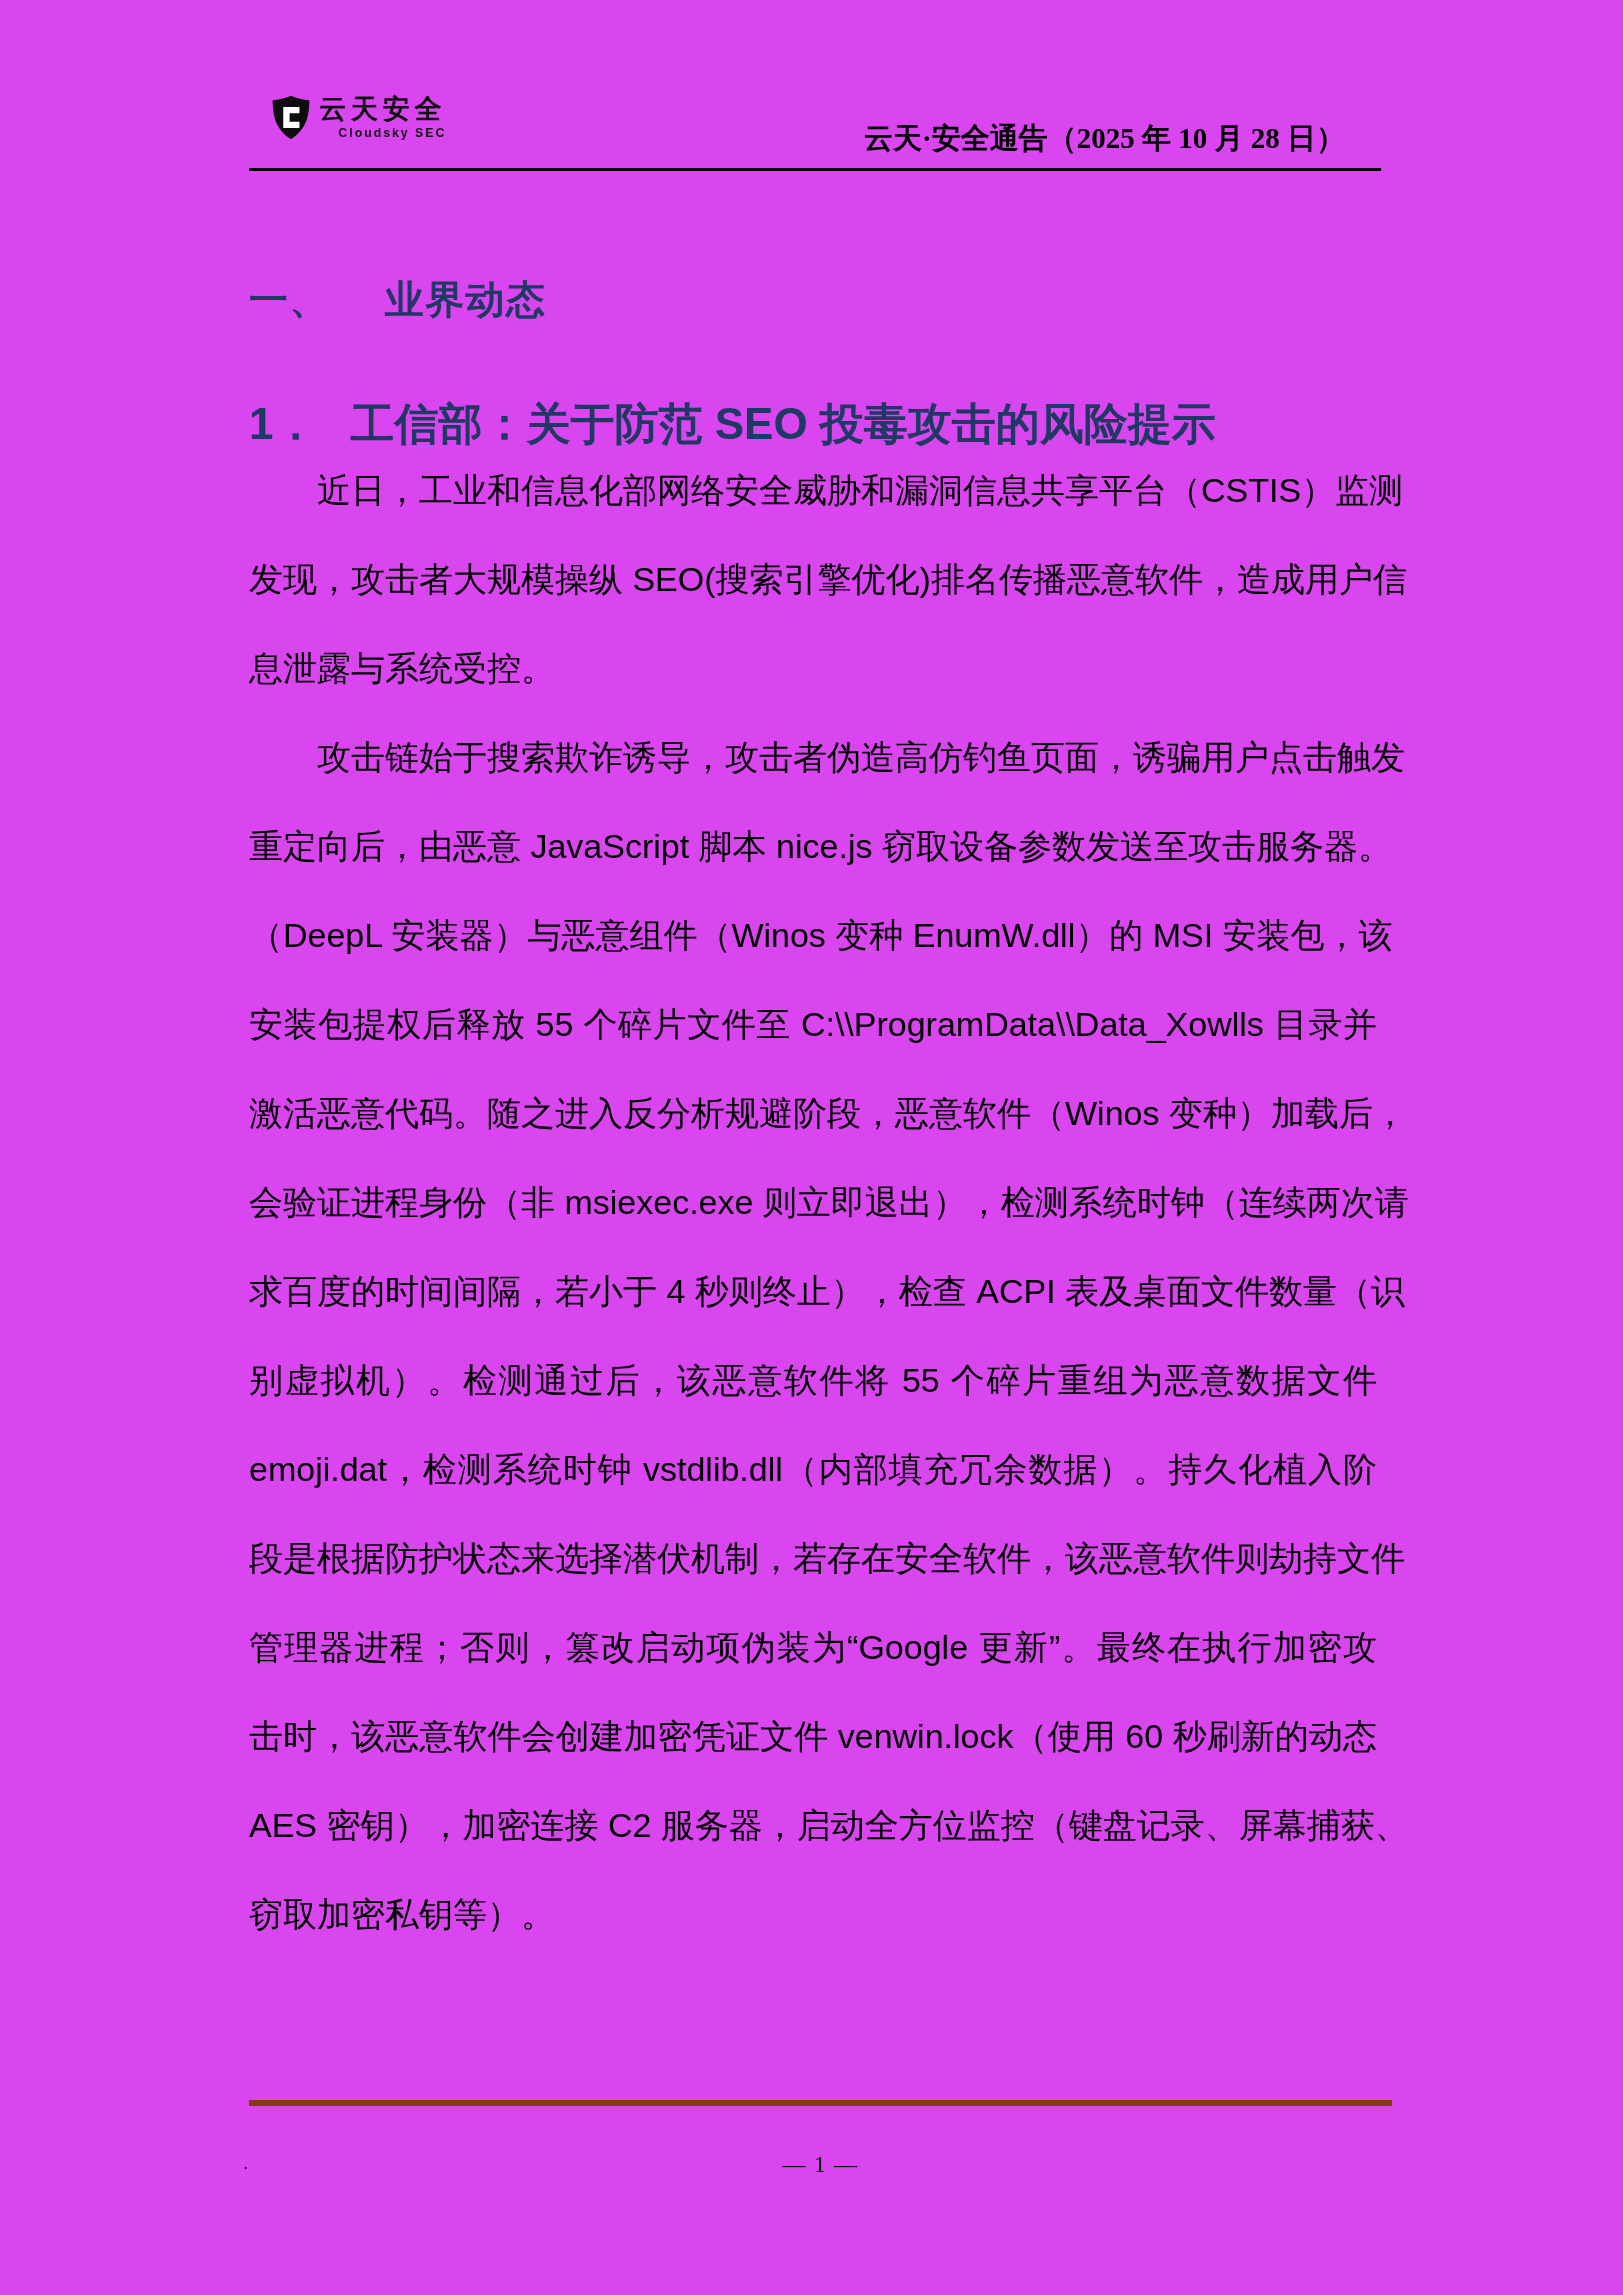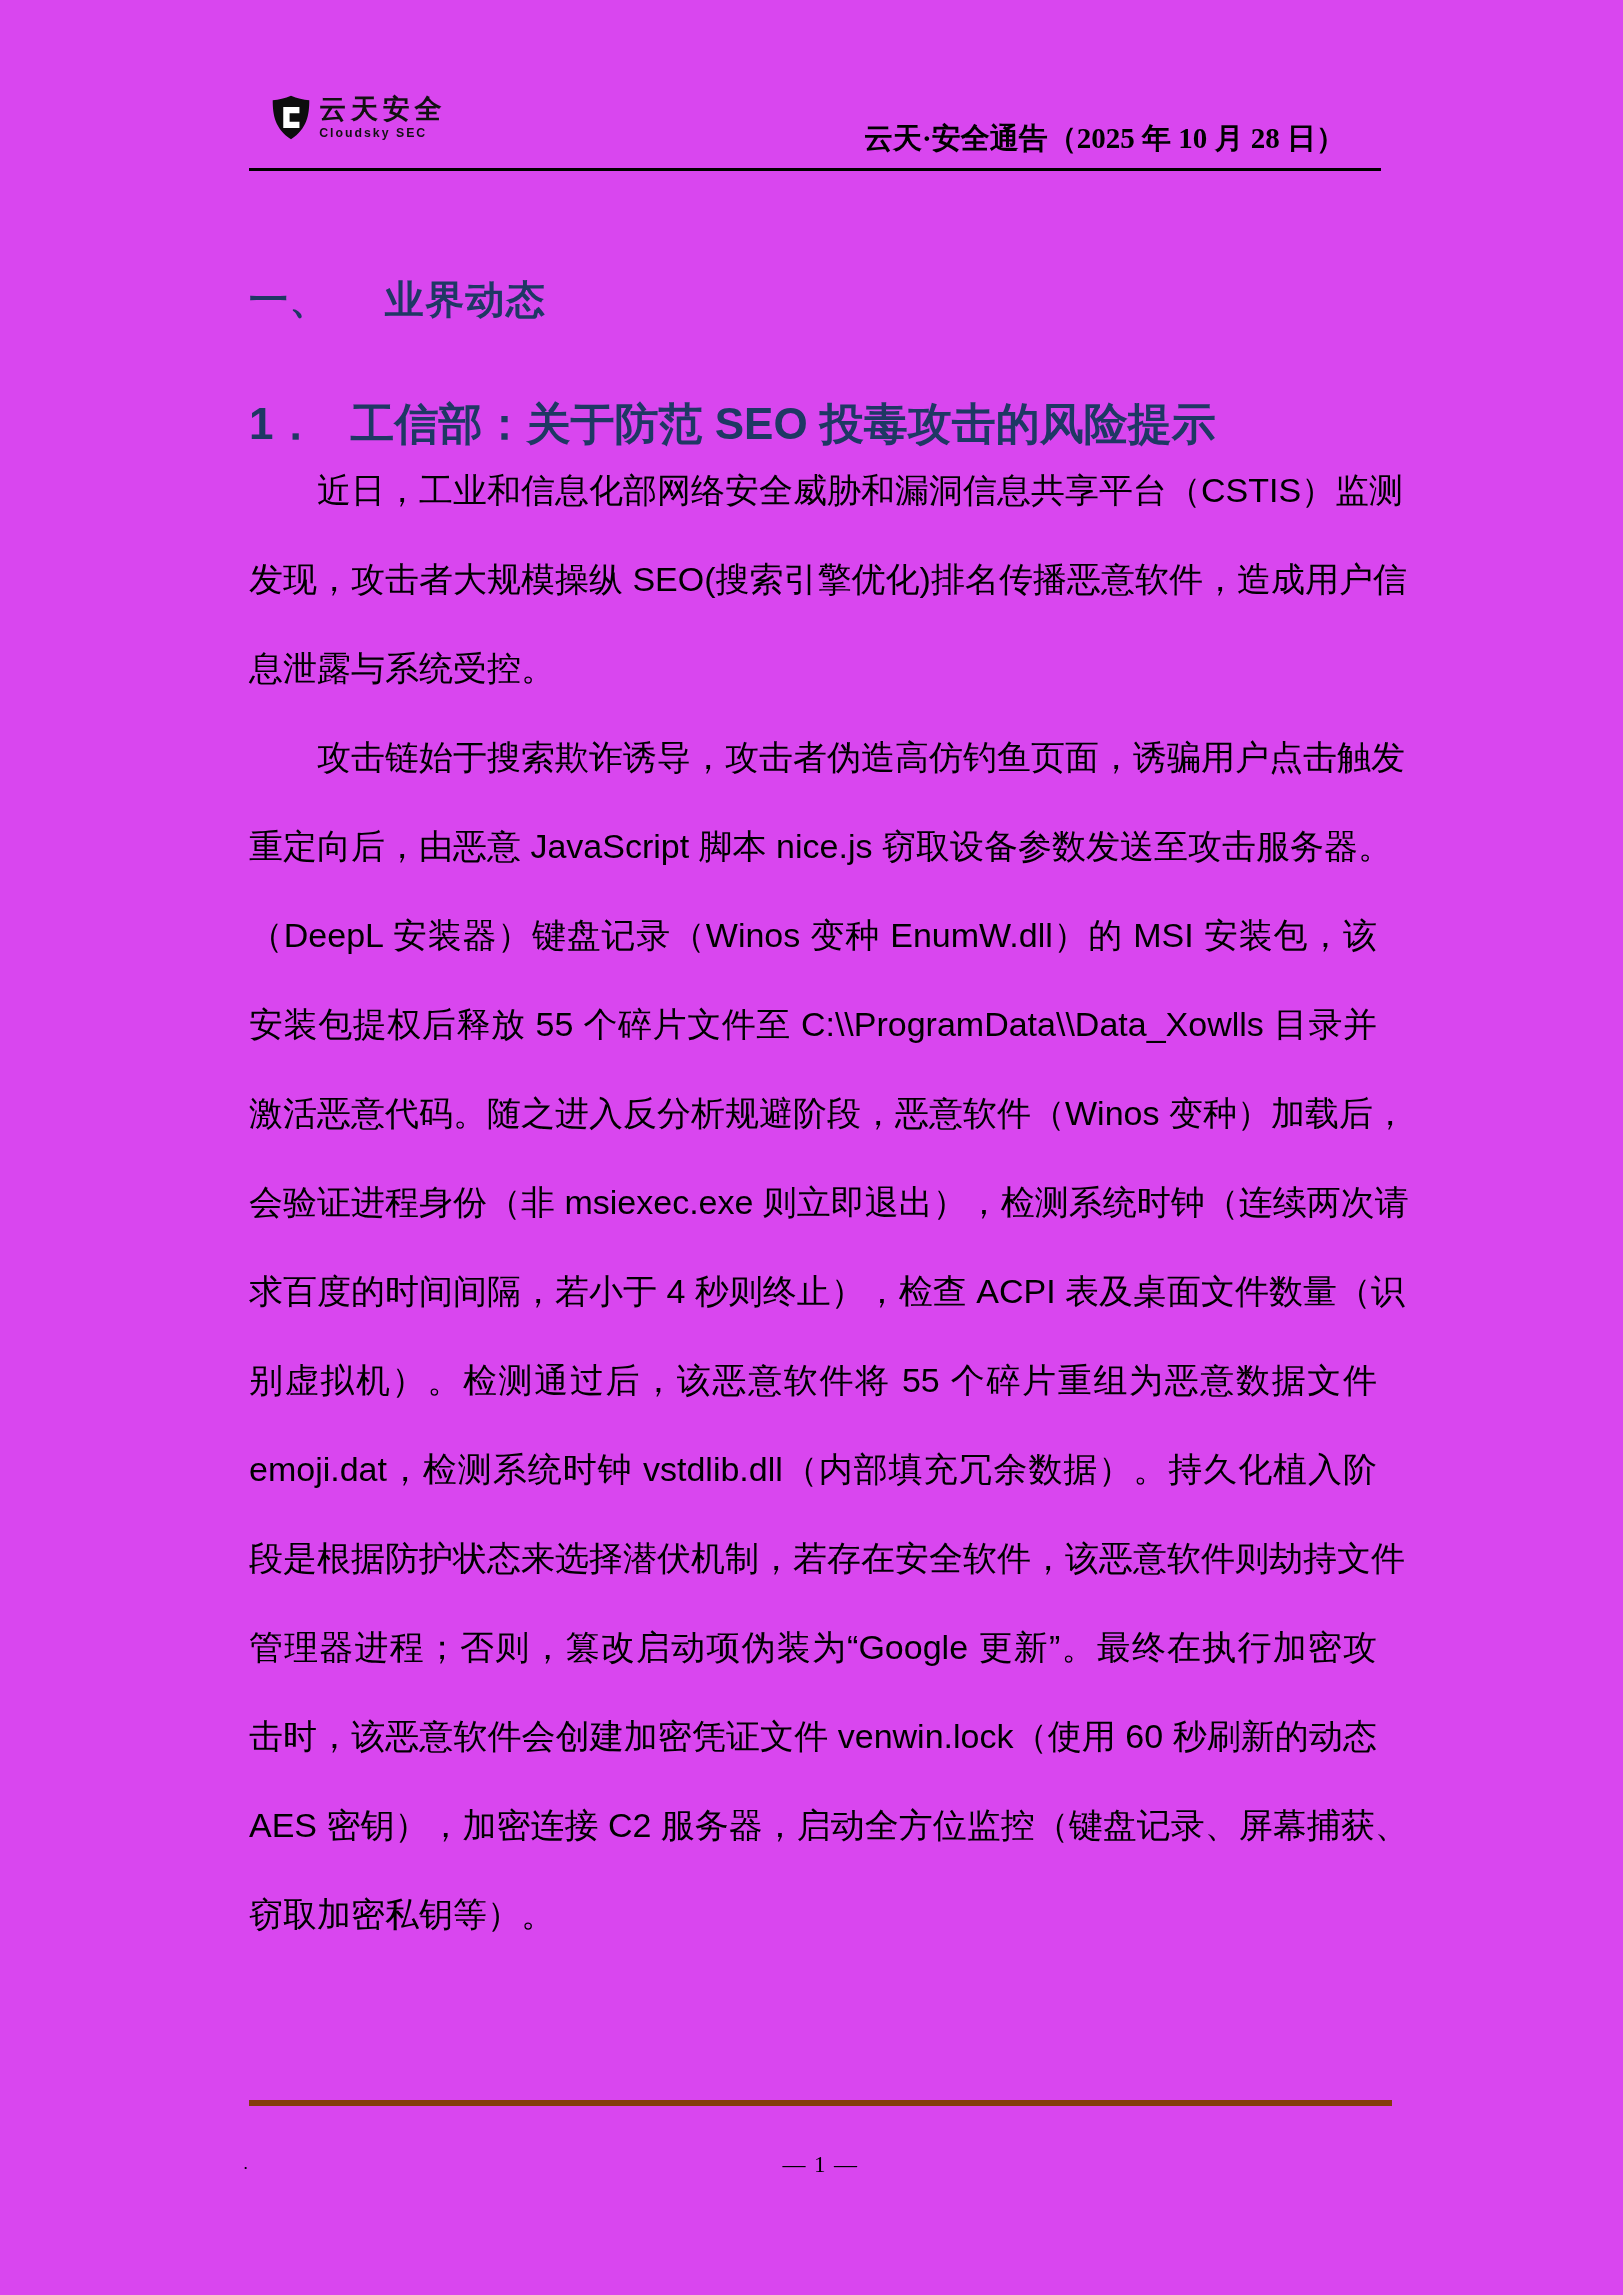--- a/index.html
+++ b/index.html
@@ -32,20 +32,21 @@
     color: #111;
     white-space: nowrap;
   }
   .brand-en {
     font-size: 12.3px;
     font-weight: bold;
     letter-spacing: 2px;
     margin-top: 2px;
     color: #111;
     white-space: nowrap;
+    text-align: right;
   }
   .header-title {
     position: absolute;
     top: 119px;
     right: 278px;
     font-family: "Liberation Serif", "DejaVu Serif", serif;
     font-weight: bold;
     font-size: 29px;
     white-space: nowrap;
   }
@@ -150,21 +151,21 @@
     </h1>
     <h2>
       <span class="num">1．</span><span>工信部：关于防范 SEO 投毒攻击的风险提示</span>
     </h2>
     <div class="article-body" id="article-body">
         <div class="body-line indent">近日，工业和信息化部网络安全威胁和漏洞信息共享平台（CSTIS）监测</div>
         <div class="body-line">发现，攻击者大规模操纵 SEO(搜索引擎优化)排名传播恶意软件，造成用户信</div>
         <div class="body-line last">息泄露与系统受控。</div>
         <div class="body-line indent">攻击链始于搜索欺诈诱导，攻击者伪造高仿钓鱼页面，诱骗用户点击触发</div>
         <div class="body-line">重定向后，由恶意 JavaScript 脚本 nice.js 窃取设备参数发送至攻击服务器。</div>
-        <div class="body-line">（DeepL 安装器）键盘记录（Winos 变种 EnumW.dll）的 MSI 安装包，该</div>
+        <div class="body-line">（DeepL 安装器）与恶意组件（Winos 变种 EnumW.dll）的 MSI 安装包，该</div>
         <div class="body-line">安装包提权后释放 55 个碎片文件至 C:\\ProgramData\\Data_Xowlls 目录并</div>
         <div class="body-line">激活恶意代码。随之进入反分析规避阶段，恶意软件（Winos 变种）加载后，</div>
         <div class="body-line">会验证进程身份（非 msiexec.exe 则立即退出），检测系统时钟（连续两次请</div>
         <div class="body-line">求百度的时间间隔，若小于 4 秒则终止），检查 ACPI 表及桌面文件数量（识</div>
         <div class="body-line">别虚拟机）。检测通过后，该恶意软件将 55 个碎片重组为恶意数据文件</div>
         <div class="body-line">emoji.dat，检测系统时钟 vstdlib.dll（内部填充冗余数据）。持久化植入阶</div>
         <div class="body-line">段是根据防护状态来选择潜伏机制，若存在安全软件，该恶意软件则劫持文件</div>
         <div class="body-line">管理器进程；否则，篡改启动项伪装为“Google 更新”。最终在执行加密攻</div>
         <div class="body-line">击时，该恶意软件会创建加密凭证文件 venwin.lock（使用 60 秒刷新的动态</div>
         <div class="body-line">AES 密钥），加密连接 C2 服务器，启动全方位监控（键盘记录、屏幕捕获、</div>

